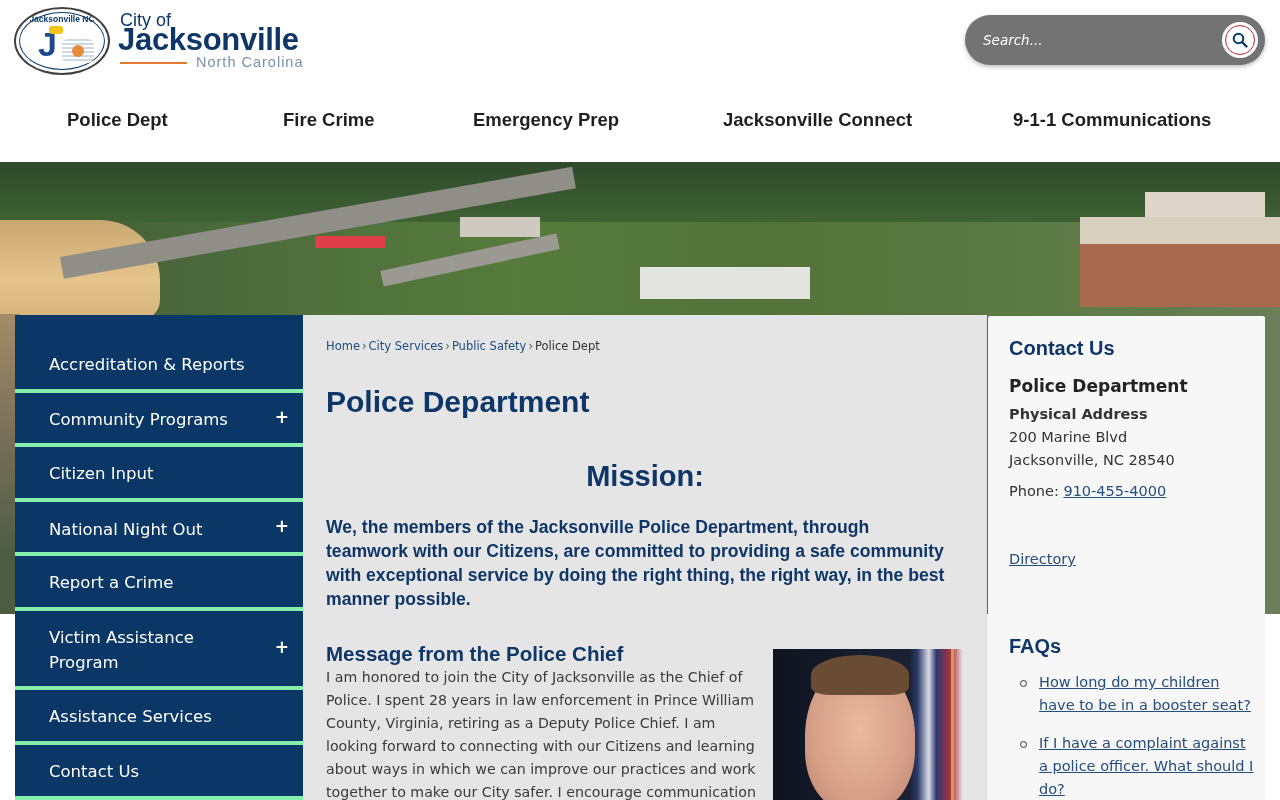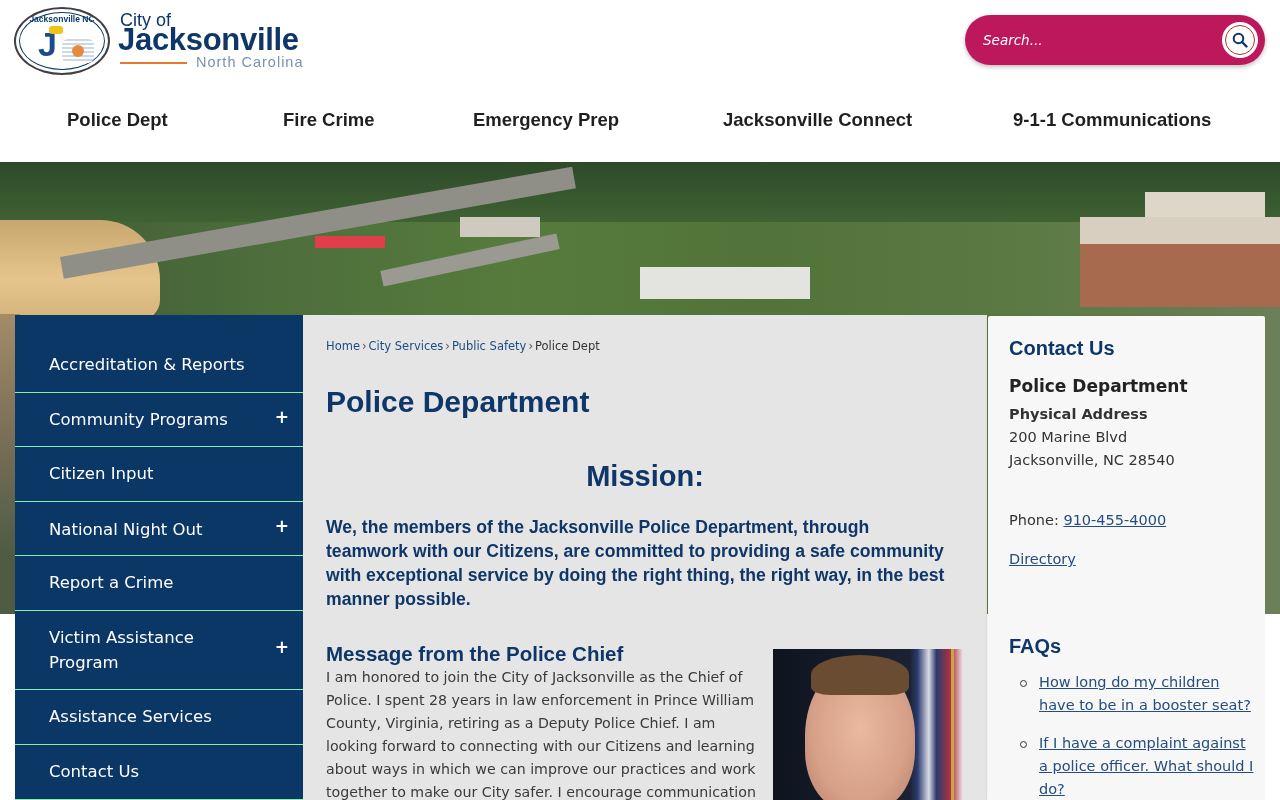--- a/index.html
+++ b/index.html
@@ -15,21 +15,21 @@
     .seal .seal-j { position: absolute; left: 22px; top: 18px; font-family: "Liberation Sans", sans-serif; font-weight: 900; font-size: 34px; color: #1d4a8c; line-height: 1; }
     .seal .seal-bow { position: absolute; left: 33px; top: 17px; width: 14px; height: 8px; background: #f2c318; border-radius: 3px; }
     .seal .seal-sun { position: absolute; left: 56px; top: 36px; width: 12px; height: 12px; border-radius: 50%; background: #e88a3c; }
     .seal .seal-waves { position: absolute; left: 46px; top: 30px; width: 32px; height: 24px; background: repeating-linear-gradient(180deg, #c8d4e3 0 2px, #fff 2px 4px); border-radius: 6px; opacity: .9; }
     .wordmark { margin-left: 8px; position: relative; width: 210px; height: 68px; }
     .wm-city { position: absolute; left: 2px; top: 3px; font-family: "Liberation Sans", sans-serif; font-size: 18px; color: #0e3668; }
     .wm-name { position: absolute; left: 0; top: 15px; font-family: "Liberation Sans", sans-serif; font-weight: 900; font-size: 31px; color: #0e3668; letter-spacing: -0.3px; }
     .wm-line { position: absolute; left: 2px; top: 55px; width: 67px; height: 2px; background: #e37a2d; }
     .wm-state { position: absolute; left: 78px; top: 47px; font-family: "Liberation Sans", sans-serif; font-size: 14.5px; color: #7892b0; letter-spacing: 1px; }
 
-    .search { position: absolute; left: 965px; top: 15px; width: 300px; height: 50px; border-radius: 25px; background: #be185d; box-shadow: 0 2px 4px rgba(0,0,0,.25); }
+    .search { position: absolute; left: 965px; top: 15px; width: 300px; height: 50px; border-radius: 25px; background: #737373; box-shadow: 0 2px 4px rgba(0,0,0,.25); }
     .search input { position: absolute; left: 18px; top: 12px; width: 230px; height: 26px; border: none; background: transparent; color: #fff; font-family: "DejaVu Sans", sans-serif; font-style: italic; font-size: 13.5px; outline: none; }
     .search input::placeholder { color: #fff; opacity: 1; }
     .search-btn { position: absolute; right: 7px; top: 7px; width: 36px; height: 36px; border-radius: 50%; background: #fff; display: flex; align-items: center; justify-content: center; cursor: pointer; }
     .search-btn .inner { width: 30px; height: 30px; border-radius: 50%; border: 1px solid #b52d2d; display: flex; align-items: center; justify-content: center; }
 
     .nav { position: absolute; left: 0; top: 100px; width: 1280px; height: 42px; }
     .nav a { position: absolute; top: 9px; font-family: "Liberation Sans", sans-serif; font-size: 18.5px; color: #1f1f1f; text-decoration: none; font-weight: 600; white-space: nowrap; }
 
     
     .hero { position: absolute; left: 0; top: 162px; width: 1280px; height: 452px; overflow: hidden;
@@ -42,21 +42,21 @@
     .hero .road { position: absolute; left: 60px; top: 95px; width: 520px; height: 22px; background: #8f8f88; transform: rotate(-10deg); transform-origin: left top; }
     .hero .road2 { position: absolute; left: 380px; top: 90px; width: 180px; height: 16px; background: #9a9a92; transform: rotate(-12deg); }
     .hero .redroof { position: absolute; left: 315px; top: 74px; width: 70px; height: 12px; background: #e03e4a; }
     .hero .build1 { position: absolute; left: 460px; top: 55px; width: 80px; height: 20px; background: #cfcac0; }
     .hero .brick { position: absolute; left: 1080px; top: 55px; width: 200px; height: 90px; background: linear-gradient(180deg, #d8cfc0 0 30%, #a86a4f 30% 100%); }
     .hero .brick2 { position: absolute; left: 1145px; top: 30px; width: 120px; height: 30px; background: #ddd6c9; }
     .hero .white-bld { position: absolute; left: 640px; top: 105px; width: 170px; height: 32px; background: #e3e3e0; }
 
     
     .sidebar { position: absolute; left: 15px; top: 315px; width: 288px; height: 485px; background: #0b3766; }
-    .side-item { position: relative; display: block; border-bottom: 1px solid #86efac; color: #ffffff; font-family: "DejaVu Sans", sans-serif; font-size: 16.5px; text-decoration: none; cursor: pointer; }
+    .side-item { position: relative; display: block; border-bottom: 4px solid #86efac; color: #ffffff; font-family: "DejaVu Sans", sans-serif; font-size: 16.5px; text-decoration: none; cursor: pointer; }
     .side-item .label { position: absolute; left: 34px; line-height: 25px; }
     .side-item .plus { position: absolute; right: 14px; font-size: 17px; font-weight: bold; color: #fff; }
 
     
     .main { position: absolute; left: 303px; top: 315px; width: 684px; height: 485px; background: #e5e5e5; }
     .breadcrumb { position: absolute; left: 23px; top: 24px; font-size: 11.5px; color: #333; white-space: nowrap; }
     .breadcrumb a { color: #1f4d80; text-decoration: none; }
     .breadcrumb .sep { color: #555; margin: 0 2px; }
     .page-title { position: absolute; left: 23px; top: 70px; font-family: "Liberation Sans", sans-serif; font-weight: 900; font-size: 30px; color: #0e3668; }
     .mission-h { position: absolute; left: 0; width: 684px; text-align: center; top: 145px; font-family: "Liberation Sans", sans-serif; font-weight: 900; font-size: 29px; color: #0e3668; padding-left: 0; }
@@ -185,21 +185,21 @@
     <div class="pole"></div>
   </div>
 </main>
 
 <aside class="rightcol">
   <h2 class="rc-title">Contact Us</h2>
   <div class="rc-dept">Police Department</div>
   <div class="rc-label">Physical Address</div>
   <div class="rc-line" style="top:113px">200 Marine Blvd</div>
   <div class="rc-line" style="top:136px">Jacksonville, NC 28540</div>
-  <div class="rc-line" style="top:196px">
+  <div class="rc-line" style="top:167px">
     <span>Phone: </span><a class="rc-link">910-455-4000</a>
   </div>
   <div class="rc-line" style="top:235px">
     <a class="rc-link">Directory</a>
   </div>
 
   <h2 class="faq-title">FAQs</h2>
   <ul class="faq-list">
     <li><a>How long do my children have to be in a booster seat?</a></li>
     <li><a>If I have a complaint against a police officer. What should I do?</a></li>

